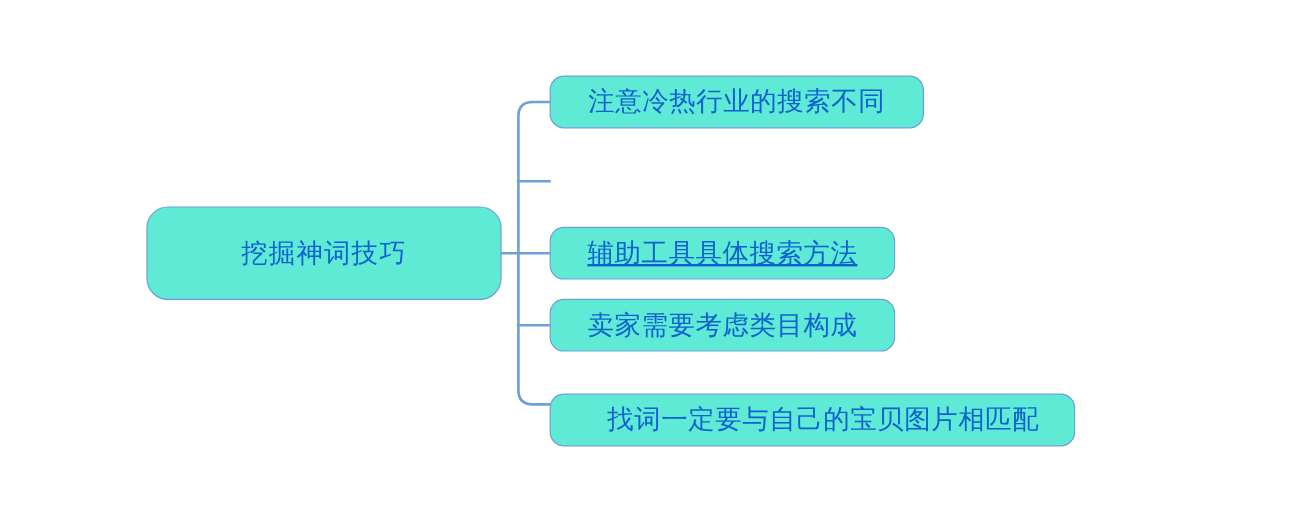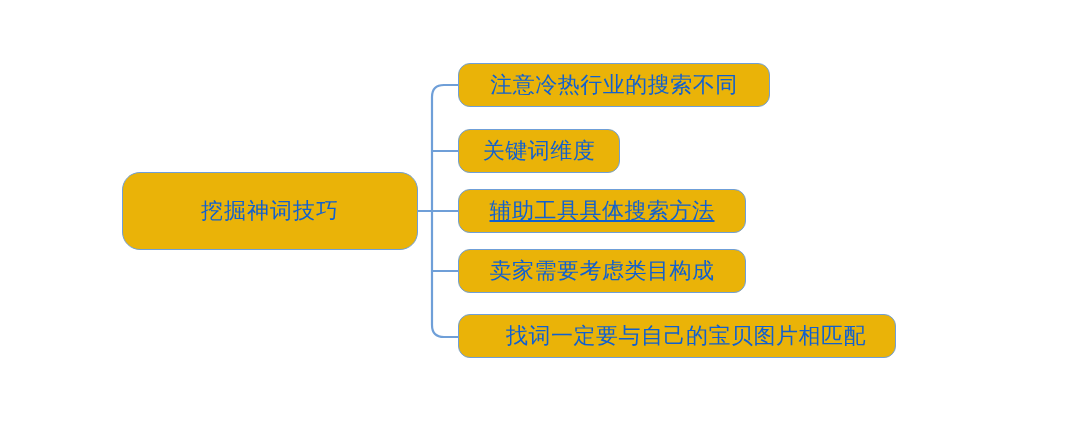--- a/index.html
+++ b/index.html
@@ -25,21 +25,21 @@
     width: 1080px;
     height: 426px;
     pointer-events: none;
   }
   .node {
     position: absolute;
     box-sizing: border-box;
     display: flex;
     align-items: center;
     justify-content: center;
-    background: #eab308;
+    background: #5eead4;
     border: 1.4px solid #6f9fd8;
     border-radius: 12px;
     color: #1060d0;
     white-space: nowrap;
   }
   .node-root {
     left: 122px;
     top: 172px;
     width: 296px;
     height: 78px;
@@ -51,21 +51,21 @@
   .node-branch {
     height: 44px;
     font-size: 22px;
     letter-spacing: 0.5px;
     padding: 0 14px;
   }
   .node-b1 { left: 458px; top: 63px;  width: 312px; }
   .node-b2 { left: 458px; top: 129px; width: 162px; }
   .node-b3 { left: 458px; top: 189px; width: 288px; text-decoration: underline; }
   .node-b4 { left: 458px; top: 249px; width: 288px; }
-  .node-b5 { left: 458px; top: 314px; width: 438px; padding-left: 32px; }
+  .node-b5 { left: 458px; top: 328px; width: 438px; padding-left: 32px; }
   .node-label {
     display: block;
   }
 </style>
 </head>
 <body>
 
 <div id="canvas">
 
   <svg id="connector-layer" viewBox="0 0 1080 426" width="1080" height="426" xmlns="http://www.w3.org/2000/svg">
@@ -84,23 +84,20 @@
   </svg>
 
   <div class="node node-root">
     <span class="node-label">挖掘神词技巧</span>
   </div>
 
   <div class="node node-branch node-b1">
     <span class="node-label">注意冷热行业的搜索不同</span>
   </div>
 
-  <div class="node node-branch node-b2">
-    <span class="node-label">关键词维度</span>
-  </div>
 
   <div class="node node-branch node-b3">
     <span class="node-label">辅助工具具体搜索方法</span>
   </div>
 
   <div class="node node-branch node-b4">
     <span class="node-label">卖家需要考虑类目构成</span>
   </div>
 
   <div class="node node-branch node-b5">

